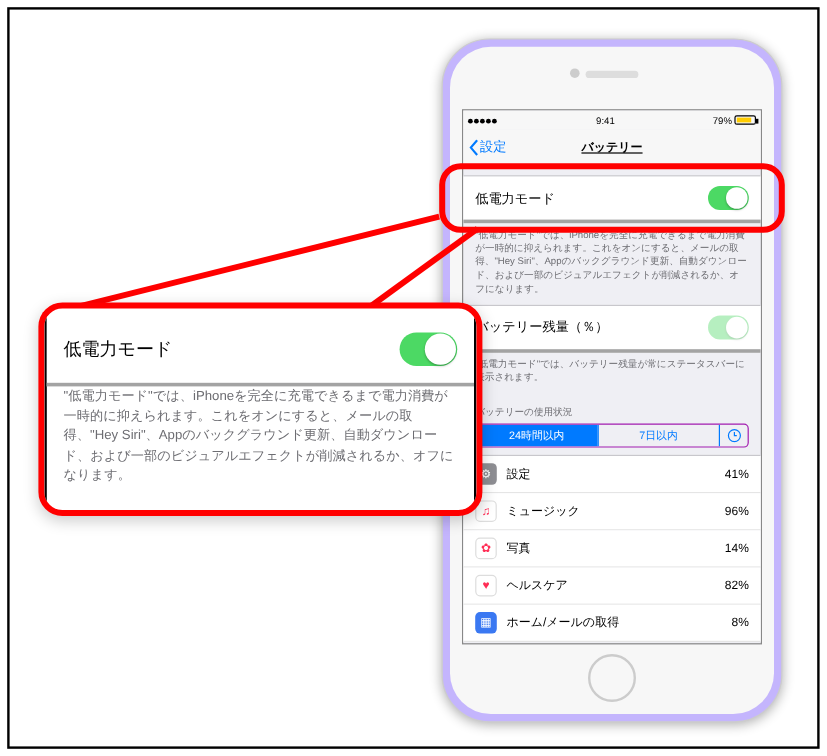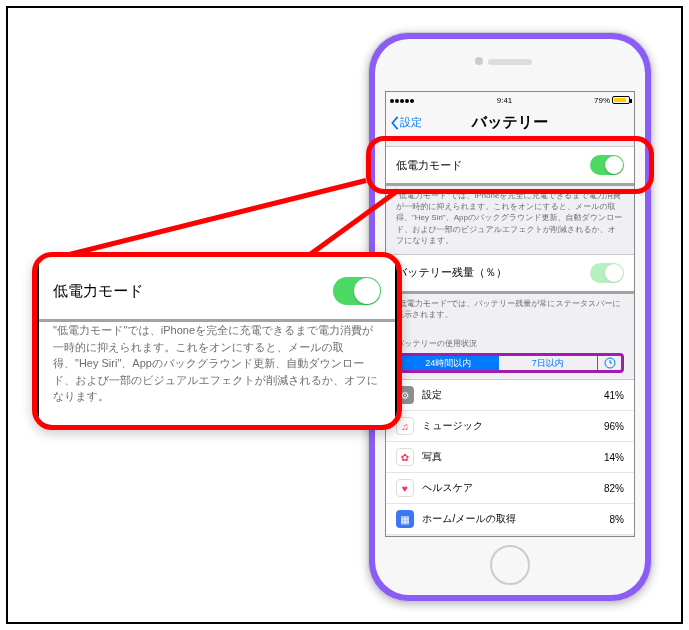--- a/index.html
+++ b/index.html
@@ -1,45 +1,45 @@
 <!DOCTYPE html>
 <html><head>
 <meta charset="utf-8">
 <style>
   * { box-sizing: border-box; margin: 0; padding: 0; font-family: -apple-system, "Helvetica Neue", Arial, sans-serif; }
   body { width: 689px; height: 630px; background: #fff; position: relative; }
   .outer-frame { position: absolute; top: 6px; left: 6px; width: 677px; height: 618px; border: 2px solid #000; }
   
-  .phone { position: absolute; top: 24px; left: 360px; width: 284px; height: 570px; background: #8b5cf6; border-radius: 40px; box-shadow: 0 2px 10px rgba(0,0,0,.3); border: 1px solid #ccc; }
+  .phone { position: absolute; top: 24px; left: 360px; width: 284px; height: 570px; background: #c4b5fd; border-radius: 40px; box-shadow: 0 2px 10px rgba(0,0,0,.3); border: 1px solid #ccc; }
   .phone-inner { position: absolute; top: 6px; left: 6px; right: 6px; bottom: 6px; border-radius: 34px; background: #f7f7f7; overflow: hidden; }
   .speaker { position: absolute; top: 20px; left: 50%; transform: translateX(-50%); width: 44px; height: 6px; background: #ddd; border-radius: 3px; }
   .camera { position: absolute; top: 18px; left: 100px; width: 8px; height: 8px; background: #ccc; border-radius: 50%; }
   .home-btn { position: absolute; bottom: 10px; left: 50%; transform: translateX(-50%); width: 40px; height: 40px; border: 2px solid #ccc; border-radius: 50%; }
   .screen { position: absolute; top: 52px; left: 10px; right: 10px; bottom: 58px; background: #efeff4; border: 1px solid #888; overflow: hidden; font-size: 10px; color: #000; }
   
   .statusbar { height: 16px; background: #f7f7f7; display: flex; align-items: center; justify-content: space-between; padding: 0 4px; font-size: 8px; }
   .sb-left, .sb-right { display: flex; align-items: center; gap: 2px; }
   .dots span { display: inline-block; width: 4px; height: 4px; border-radius: 50%; background: #000; margin-right: 1px; }
   .battery-icon { display: inline-block; width: 18px; height: 8px; border: 1px solid #000; border-radius: 2px; position: relative; }
   .battery-icon::after { content: ""; position: absolute; right: -3px; top: 2px; width: 2px; height: 4px; background: #000; }
   .battery-fill { position: absolute; top: 1px; left: 1px; bottom: 1px; width: 75%; background: #ffcc00; }
   
   .navbar { height: 30px; background: #f7f7f7; border-bottom: 1px solid #c8c7cc; display: flex; align-items: center; position: relative; }
   .back { color: #007aff; font-size: 11px; padding-left: 4px; display: flex; align-items: center; cursor: pointer; }
   .back svg { width: 10px; height: 14px; }
-  .title { position: absolute; left: 0; right: 0; text-align: center; font-weight: 600; font-size: 15px; }
+  .title { position: absolute; left: 0; right: 0; text-align: center; font-weight: 600; font-size: 10px; text-decoration: underline; }
   
   .cell { background: #fff; border-top: 1px solid #c8c7cc; border-bottom: 3px solid #a3a3a3; padding: 8px 10px; display: flex; align-items: center; justify-content: space-between; font-size: 11px; }
   .footer-text { font-size: 8px; color: #6d6d72; padding: 4px 10px 8px; line-height: 1.4; }
   .section-header { font-size: 8px; color: #6d6d72; padding: 10px 10px 4px; }
   .toggle { width: 34px; height: 20px; background: #4cd964; border-radius: 10px; position: relative; }
   .toggle::after { content: ""; position: absolute; top: 1px; right: 1px; width: 18px; height: 18px; background: #fff; border-radius: 50%; box-shadow: 0 1px 2px rgba(0,0,0,.3); }
   .toggle.dim { opacity: .4; }
   
-  .segmented { margin: 0 10px 6px; display: flex; border: 3px solid #a21caf; border-radius: 4px; overflow: hidden; height: 20px; }
+  .segmented { margin: 0 10px 6px; display: flex; border: 1px solid #a21caf; border-radius: 4px; overflow: hidden; height: 20px; }
   .seg { flex: 1; display: flex; align-items: center; justify-content: center; font-size: 9px; color: #007aff; cursor: pointer; }
   .seg.active { background: #007aff; color: #fff; }
   .seg.clock { flex: 0 0 24px; border-left: 1px solid #007aff; }
   .seg + .seg { border-left: 1px solid #007aff; }
   
   .row { background: #fff; border-bottom: 1px solid #e5e5e5; padding: 6px 10px; display: flex; align-items: center; font-size: 10px; }
   .row:first-of-type { border-top: 1px solid #c8c7cc; }
   .app-icon { width: 18px; height: 18px; border-radius: 4px; margin-right: 8px; flex-shrink: 0; display: flex; align-items: center; justify-content: center; font-size: 10px; }
   .pct { margin-left: auto; color: #000; }
   

